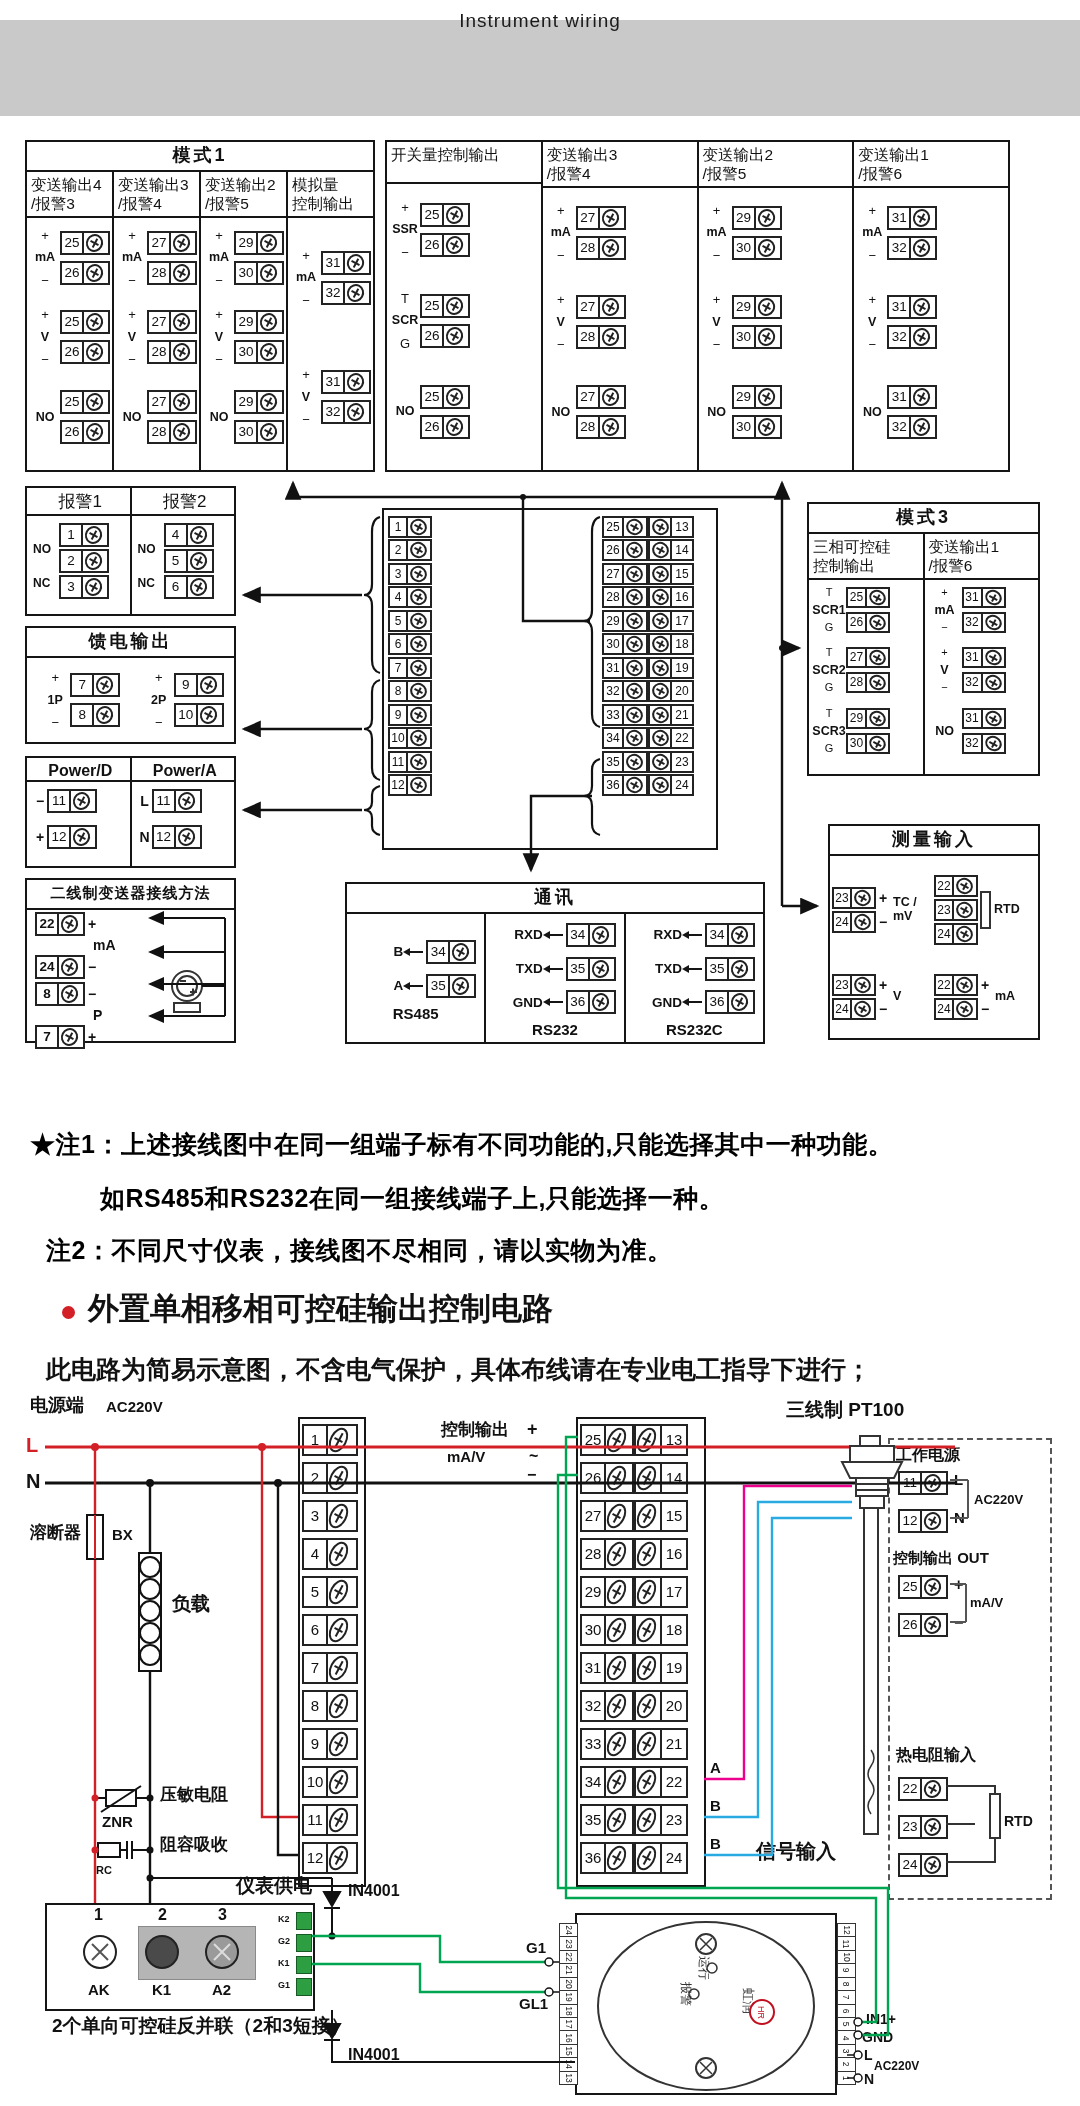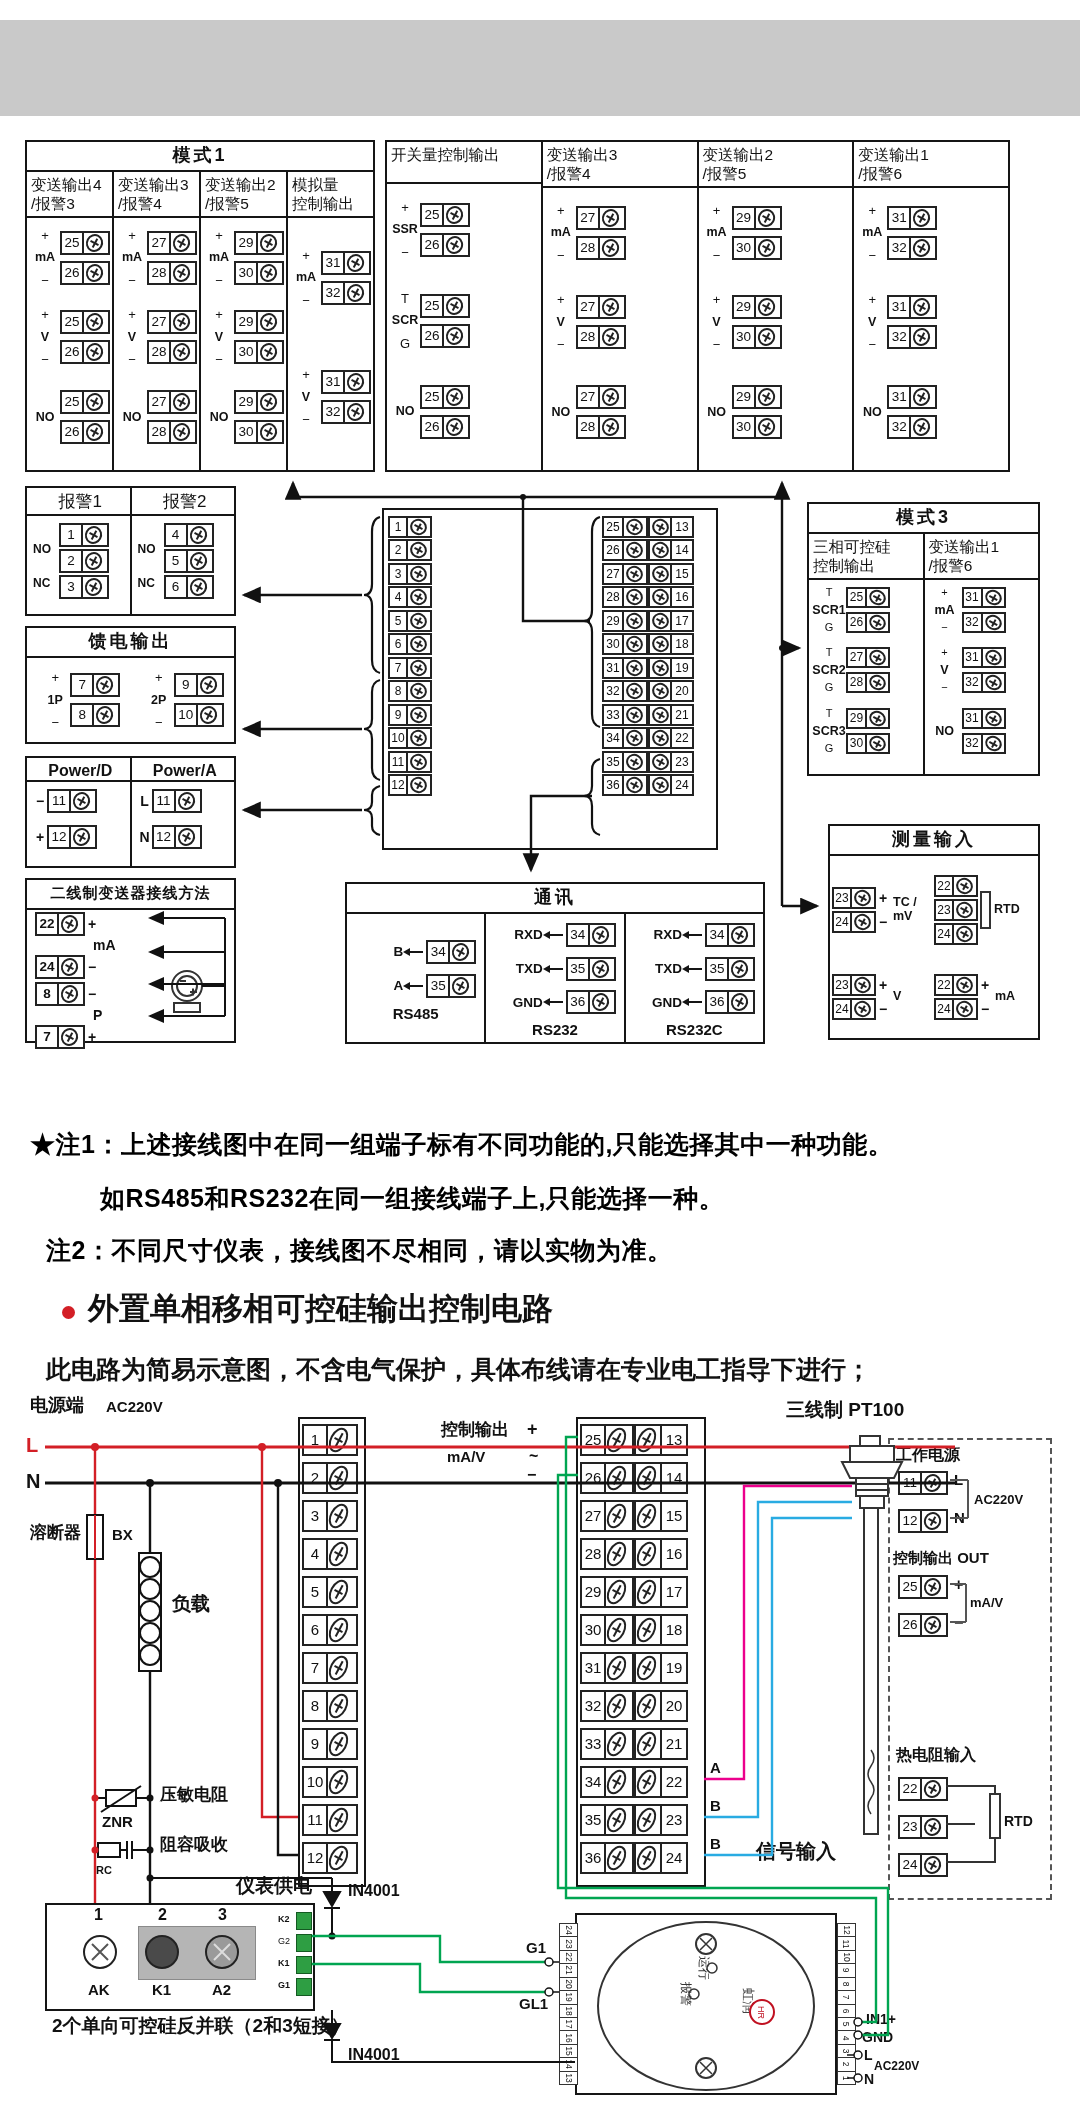--- a/index.html
+++ b/index.html
@@ -55,20 +55,21 @@
   .greenblk{position:absolute;background:#2e9e43;border:1px solid #145a22;z-index:3;}
   .dashedbox{position:absolute;border:2px dashed #555;z-index:2;box-sizing:border-box;}
   svg{position:absolute;left:0;top:0;z-index:5;pointer-events:none;}
 </style>
 </head>
 <body>
 
 <div id="page">
 
   <div class="band">
+    <div class="t-en">Instrument wiring</div>
   </div>
 
   <div class="box" id="mode1" style="left:25px;top:140px;width:350px;height:332px;">
       <div class="bhd">模式1</div>
       <div class="cols">
         <div class="col">
           <div class="chd">
             <div>变送输出4</div>
             <div>/报警3</div>
           </div>
@@ -1535,18 +1536,18 @@
       <span class="tnum">23</span>
       <span class="tscrew"></span>
     </div>
     <div class="term " style="position: absolute; left: 898px; top: 1850px; z-index: 4;">
       <span class="tnum">24</span>
       <span class="tscrew"></span>
     </div>
     <div class="greenblk" style="left: 296px; top: 1912px; width: 14px; height: 16px;"></div>
     <span class="lab" style="left: 278px; top: 1915px; font-size: 9px; font-weight: 600;">K2</span>
     <div class="greenblk" style="left: 296px; top: 1934px; width: 14px; height: 16px;"></div>
-    <span class="lab" style="left: 278px; top: 1937px; font-size: 9px; font-weight: 400;">G2</span>
+    <span class="lab" style="left: 278px; top: 1937px; font-size: 9px; font-weight: 700;">G2</span>
     <div class="greenblk" style="left: 296px; top: 1956px; width: 14px; height: 16px;"></div>
     <span class="lab" style="left: 278px; top: 1959px; font-size: 9px; font-weight: 600;">K1</span>
     <div class="greenblk" style="left: 296px; top: 1978px; width: 14px; height: 16px;"></div>
     <span class="lab" style="left: 278px; top: 1981px; font-size: 9px; font-weight: 600;">G1</span>
   </div>
 
 </body></html>

